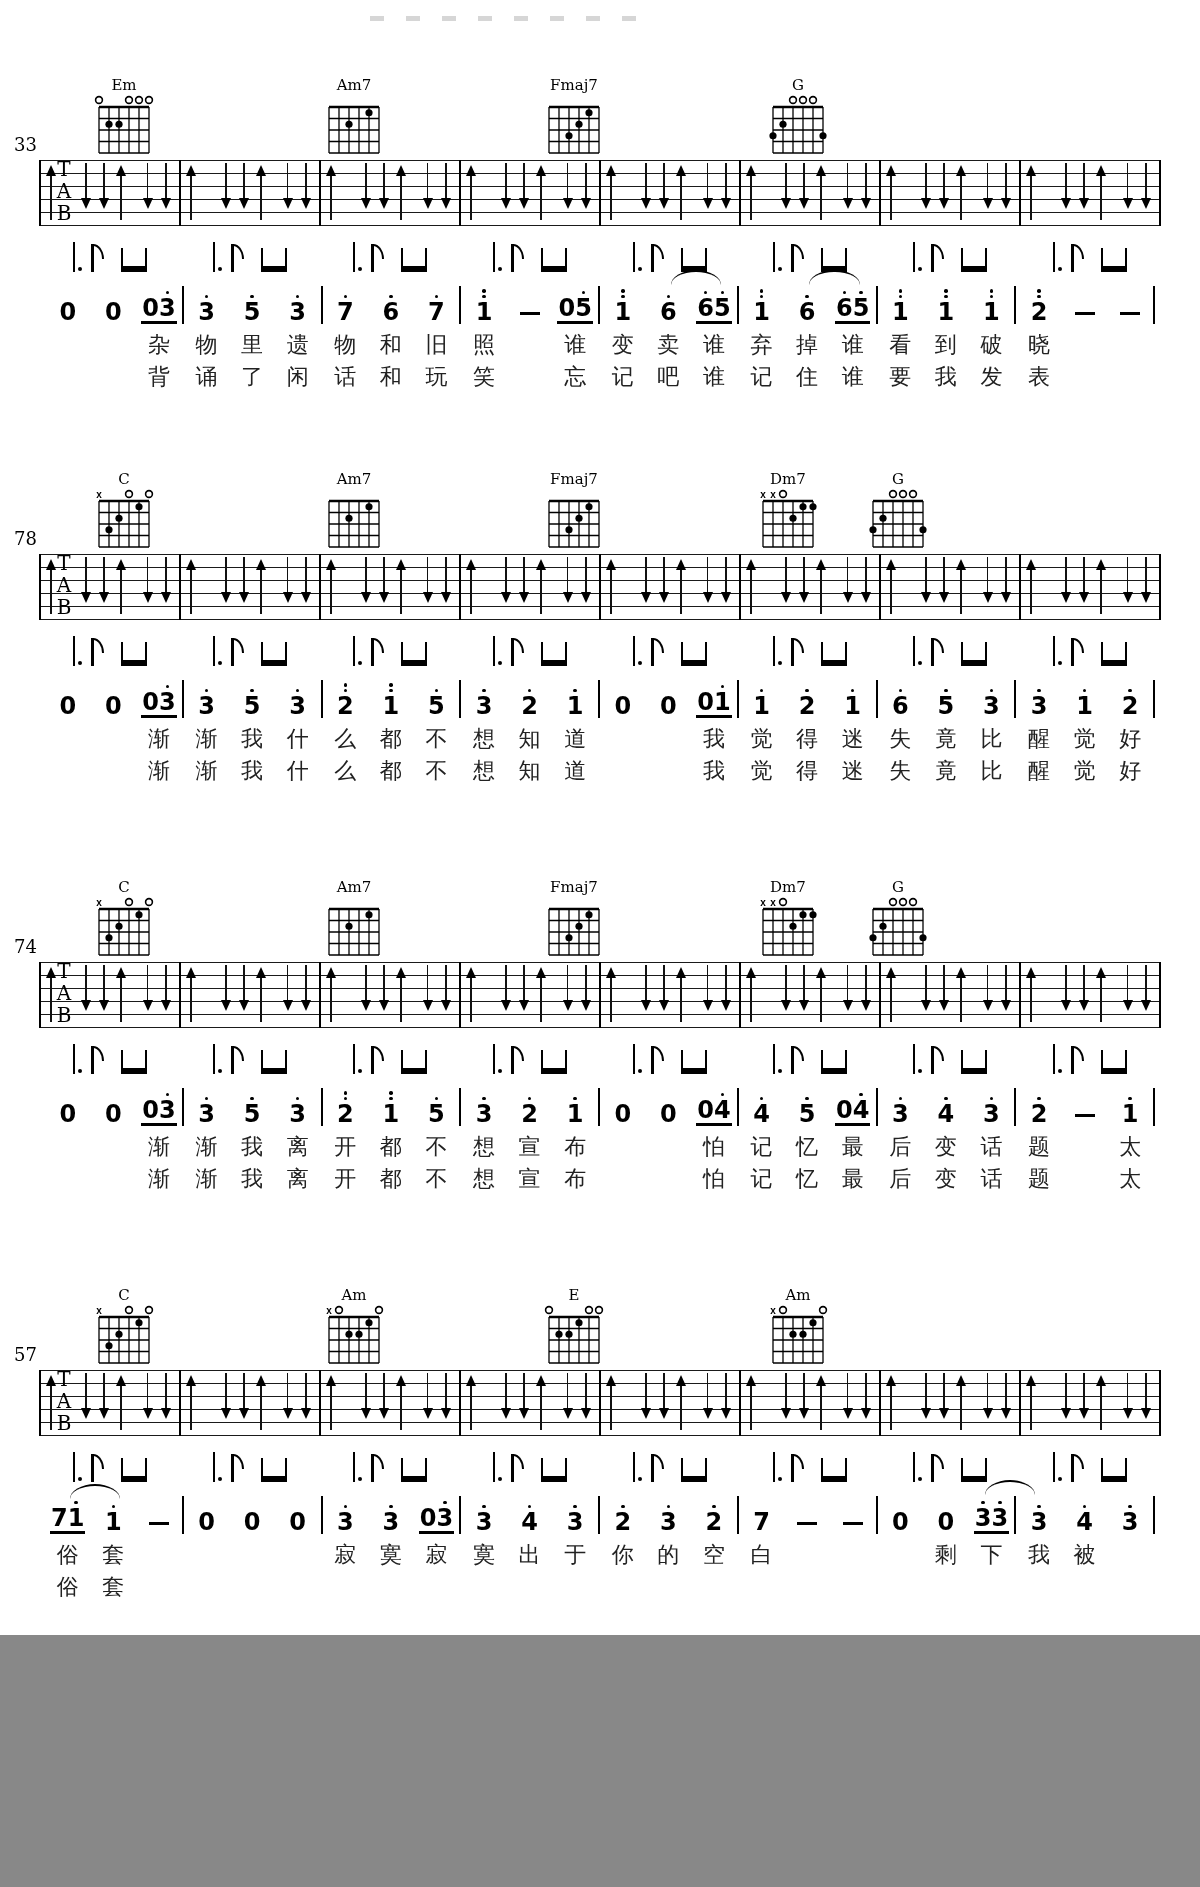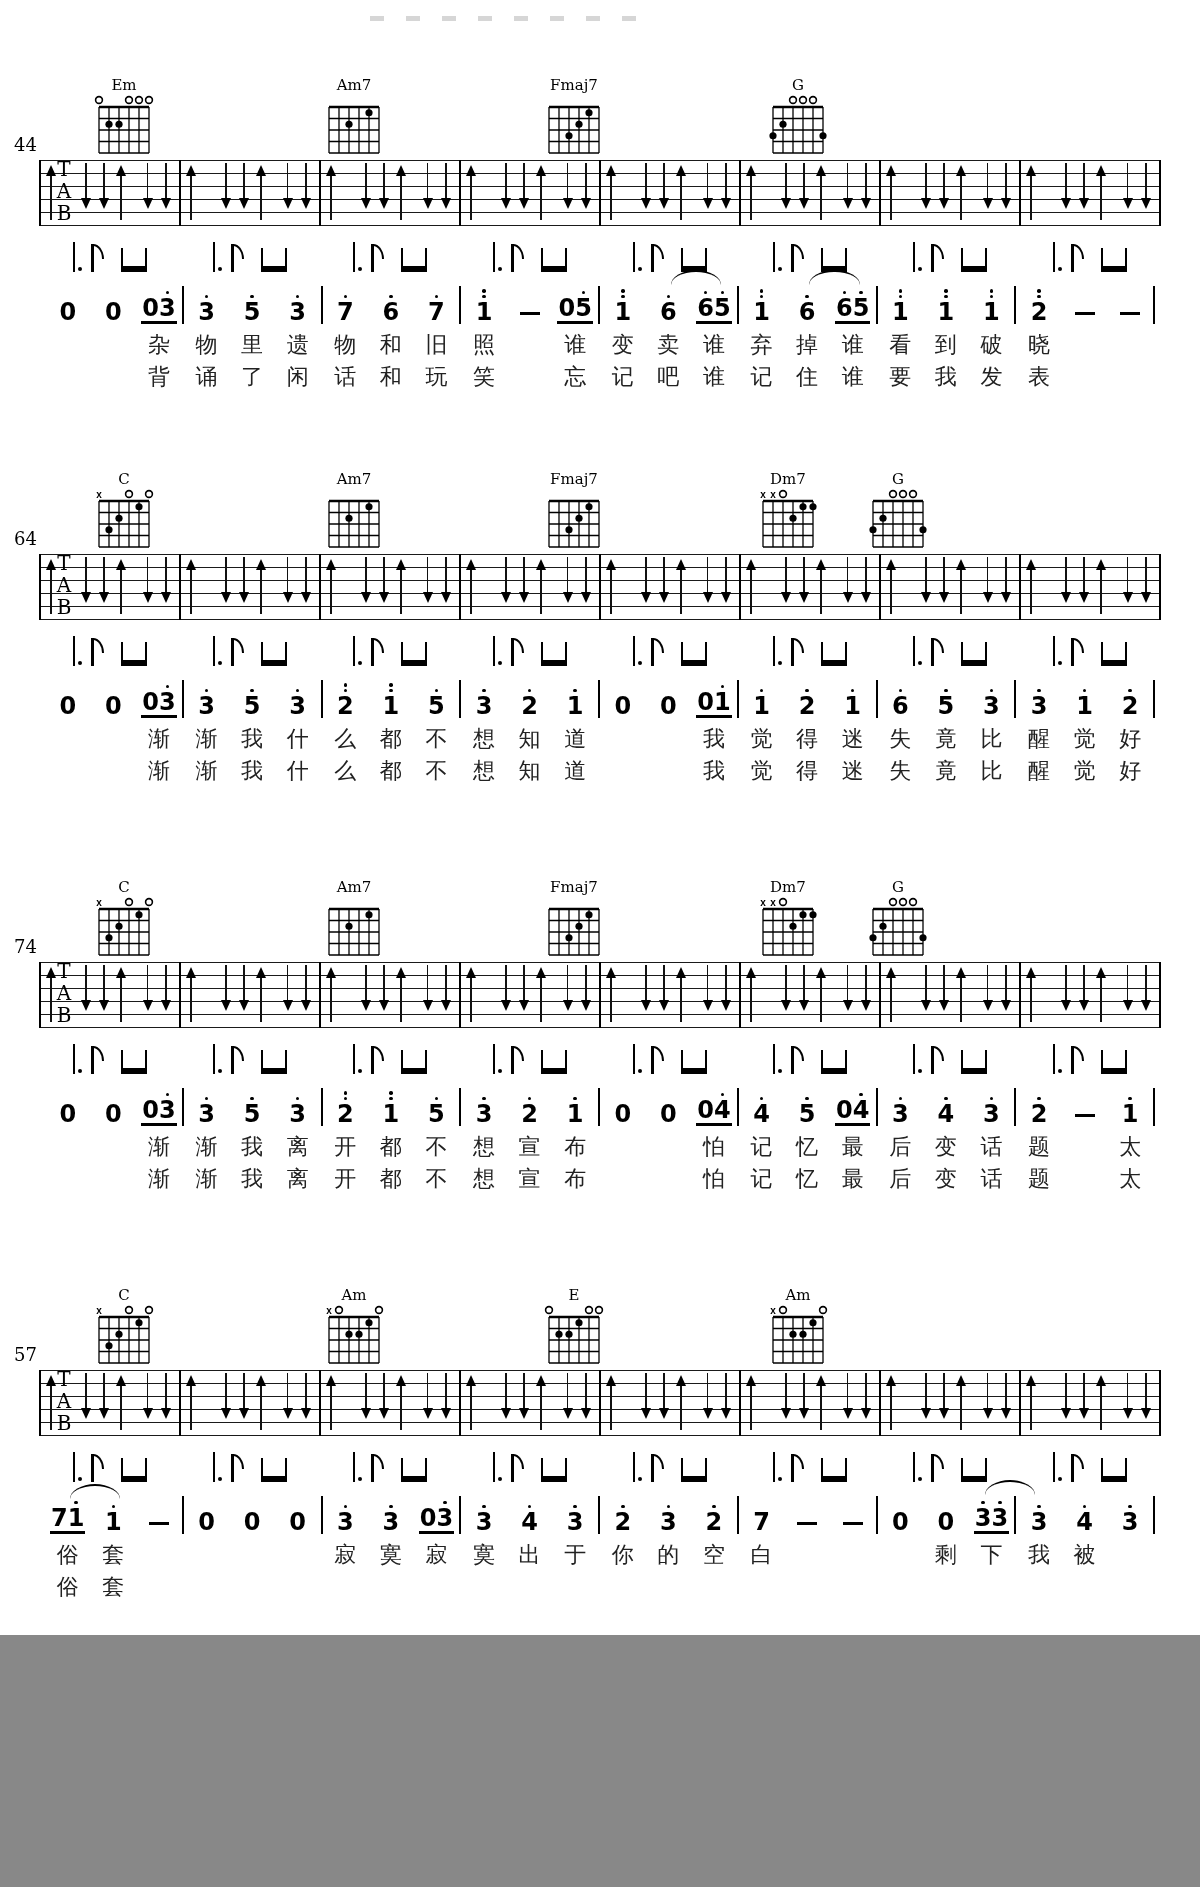--- a/index.html
+++ b/index.html
@@ -156,21 +156,21 @@
               <line x1="18" x2="18" y1="13" y2="59" stroke="#000" stroke-width="1.3"></line>
               <line x1="28" x2="28" y1="13" y2="59" stroke="#000" stroke-width="1.3"></line>
               <line x1="38" x2="38" y1="13" y2="59" stroke="#000" stroke-width="1.3"></line>
               <line x1="48" x2="48" y1="13" y2="59" stroke="#000" stroke-width="1.3"></line>
               <line x1="58" x2="58" y1="13" y2="59" stroke="#000" stroke-width="1.3"></line>
               <circle cx="8" cy="41.75" r="3.6" fill="#000"></circle>
               <circle cx="18" cy="30.25" r="3.6" fill="#000"></circle>
               <circle cx="58" cy="41.75" r="3.6" fill="#000"></circle>
             </svg></div>
         </div>
-        <div class="mnum">44</div>
+        <div class="mnum">33</div>
         <div class="staff">
           <div class="sline" style="top: 0px;"></div>
           <div class="sline" style="top: 13px;"></div>
           <div class="sline" style="top: 26px;"></div>
           <div class="sline" style="top: 39px;"></div>
           <div class="sline" style="top: 52px;"></div>
           <div class="sline" style="top: 65px;"></div>
           <div class="sbar" style="left: calc(0% - 1px);"></div>
           <div class="sbar" style="left: calc(12.5% - 1px);"></div>
           <div class="sbar" style="left: calc(25% - 1px);"></div>
@@ -915,21 +915,21 @@
               <line x1="18" x2="18" y1="13" y2="59" stroke="#000" stroke-width="1.3"></line>
               <line x1="28" x2="28" y1="13" y2="59" stroke="#000" stroke-width="1.3"></line>
               <line x1="38" x2="38" y1="13" y2="59" stroke="#000" stroke-width="1.3"></line>
               <line x1="48" x2="48" y1="13" y2="59" stroke="#000" stroke-width="1.3"></line>
               <line x1="58" x2="58" y1="13" y2="59" stroke="#000" stroke-width="1.3"></line>
               <circle cx="8" cy="41.75" r="3.6" fill="#000"></circle>
               <circle cx="18" cy="30.25" r="3.6" fill="#000"></circle>
               <circle cx="58" cy="41.75" r="3.6" fill="#000"></circle>
             </svg></div>
         </div>
-        <div class="mnum">64</div>
+        <div class="mnum">78</div>
         <div class="staff">
           <div class="sline" style="top: 0px;"></div>
           <div class="sline" style="top: 13px;"></div>
           <div class="sline" style="top: 26px;"></div>
           <div class="sline" style="top: 39px;"></div>
           <div class="sline" style="top: 52px;"></div>
           <div class="sline" style="top: 65px;"></div>
           <div class="sbar" style="left: calc(0% - 1px);"></div>
           <div class="sbar" style="left: calc(12.5% - 1px);"></div>
           <div class="sbar" style="left: calc(25% - 1px);"></div>

